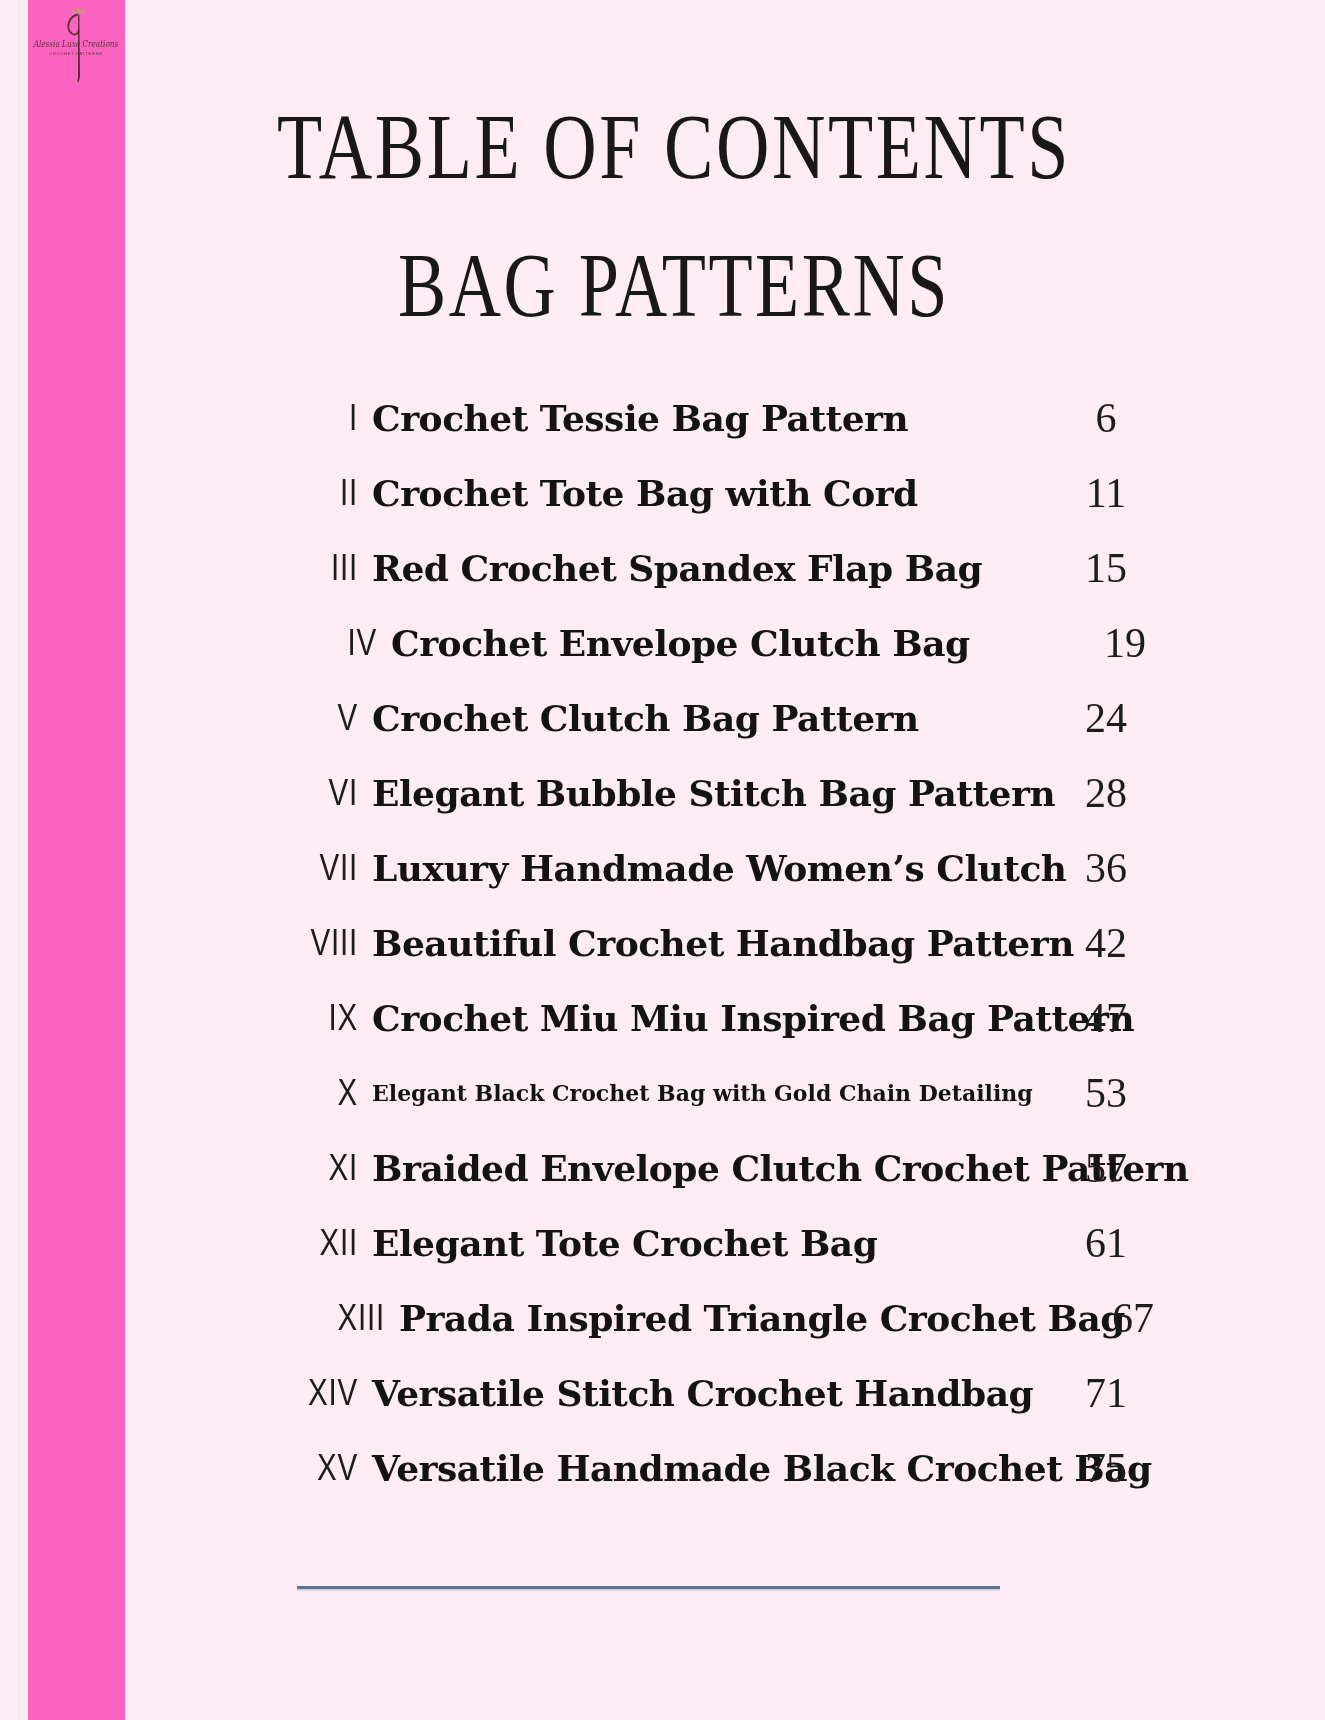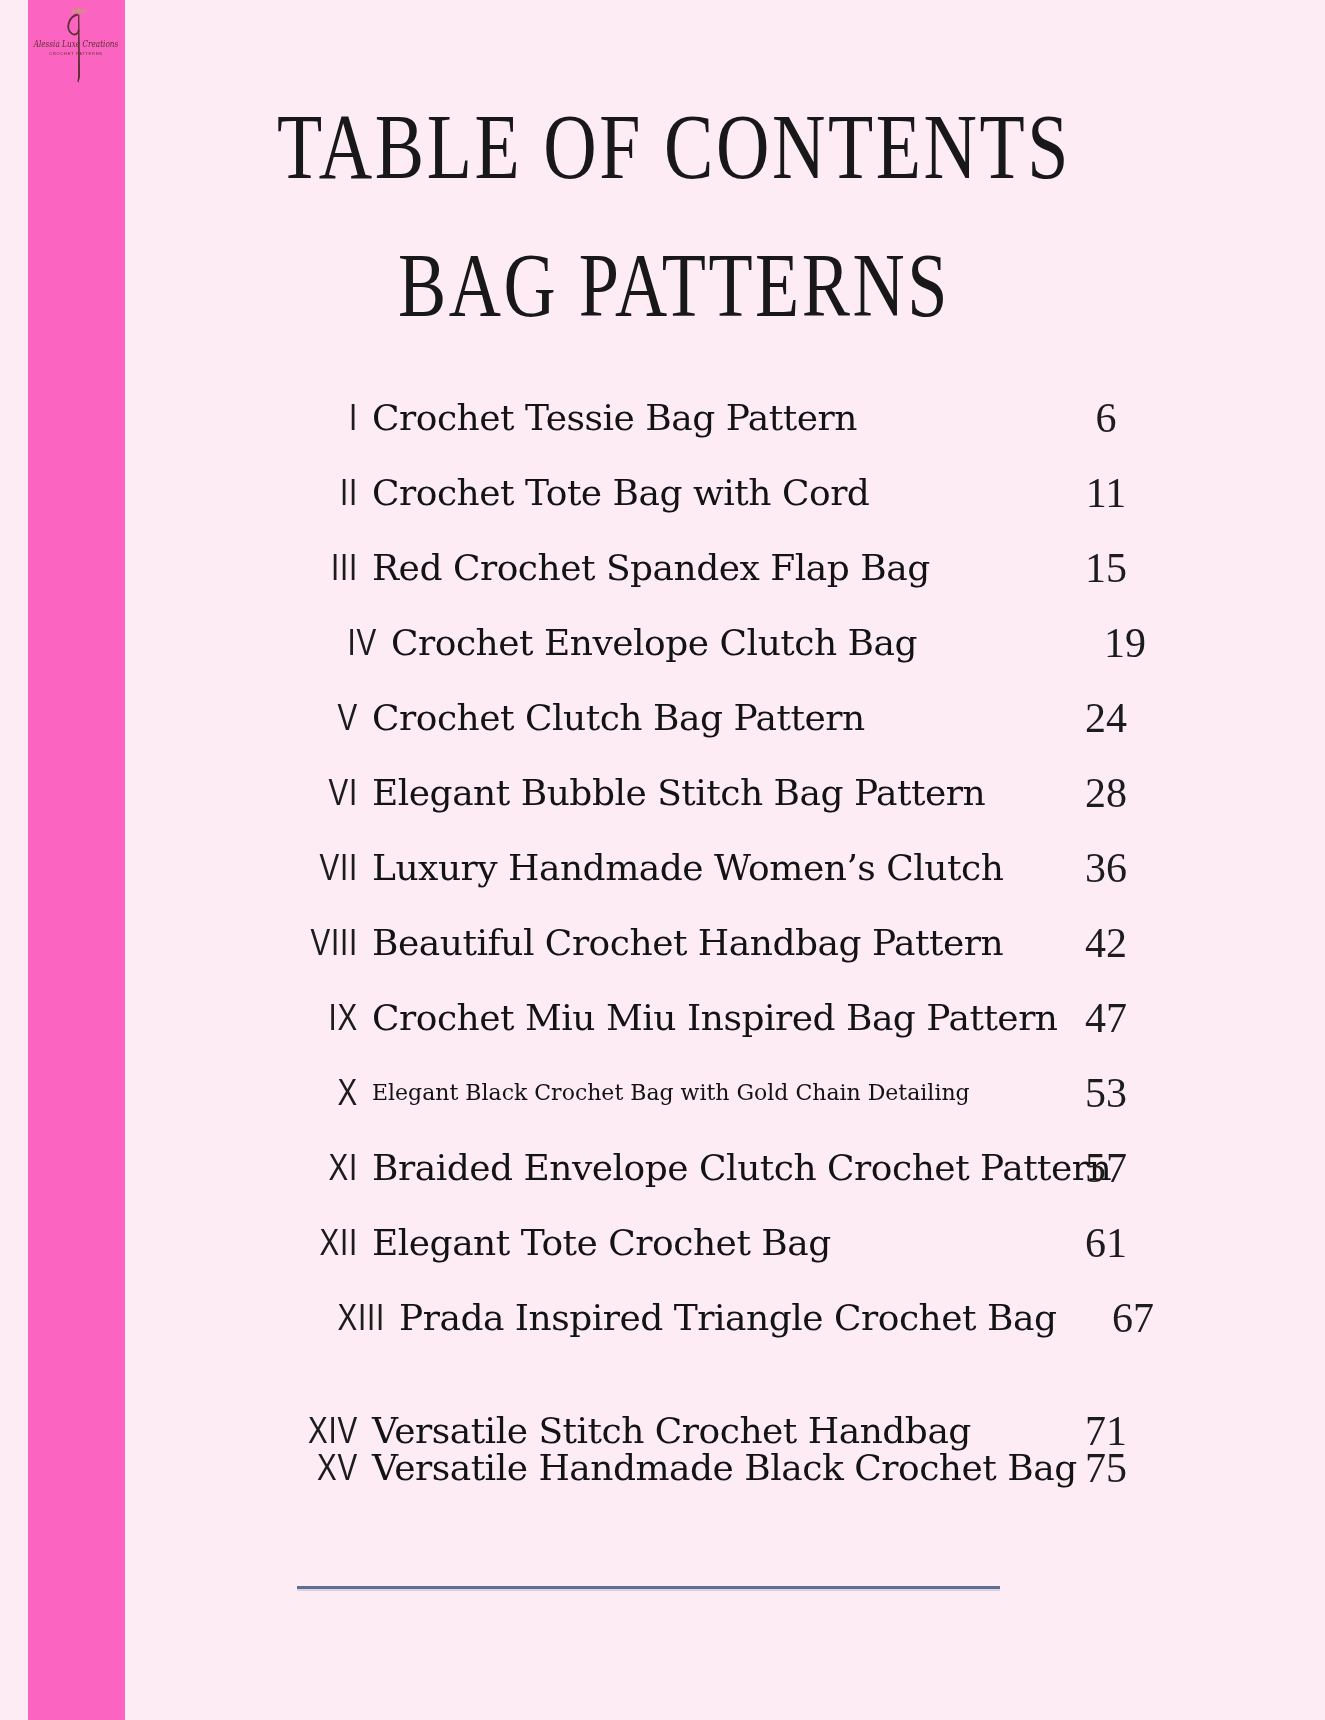--- a/index.html
+++ b/index.html
@@ -74,21 +74,21 @@
     color:#1c1c1c;
     transform:scaleX(0.82);
     transform-origin:right center;
     letter-spacing:1px;
   }
   .toc-title{
     position:absolute;
     left:372px;
     right:180px;
     font-family:"DejaVu Serif", serif;
-    font-weight:400;
+    font-weight:700;
     font-size:36px;
     line-height:62px;
     letter-spacing:-0.5px;
     color:#131313;
     white-space:nowrap;
   }
   .toc-row.small .toc-title{
     font-size:22px;
     letter-spacing:0;
   }
@@ -197,21 +197,21 @@
       <div class="toc-row" style="top: 1212px;">
     <span class="toc-num">XII</span>
     <span class="toc-title">Elegant Tote Crochet Bag</span>
     <span class="toc-page">61</span>
   </div>
       <div class="toc-row" style="top: 1287px; margin-left: 27px;">
     <span class="toc-num">XIII</span>
     <span class="toc-title">Prada Inspired Triangle Crochet Bag</span>
     <span class="toc-page">67</span>
   </div>
-      <div class="toc-row" style="top: 1400px;">
+      <div class="toc-row" style="top: 1362px;">
     <span class="toc-num">XIV</span>
     <span class="toc-title">Versatile Stitch Crochet Handbag</span>
     <span class="toc-page">71</span>
   </div>
       <div class="toc-row" style="top: 1437px;">
     <span class="toc-num">XV</span>
     <span class="toc-title">Versatile Handmade Black Crochet Bag</span>
     <span class="toc-page">75</span>
   </div>
     </div>

